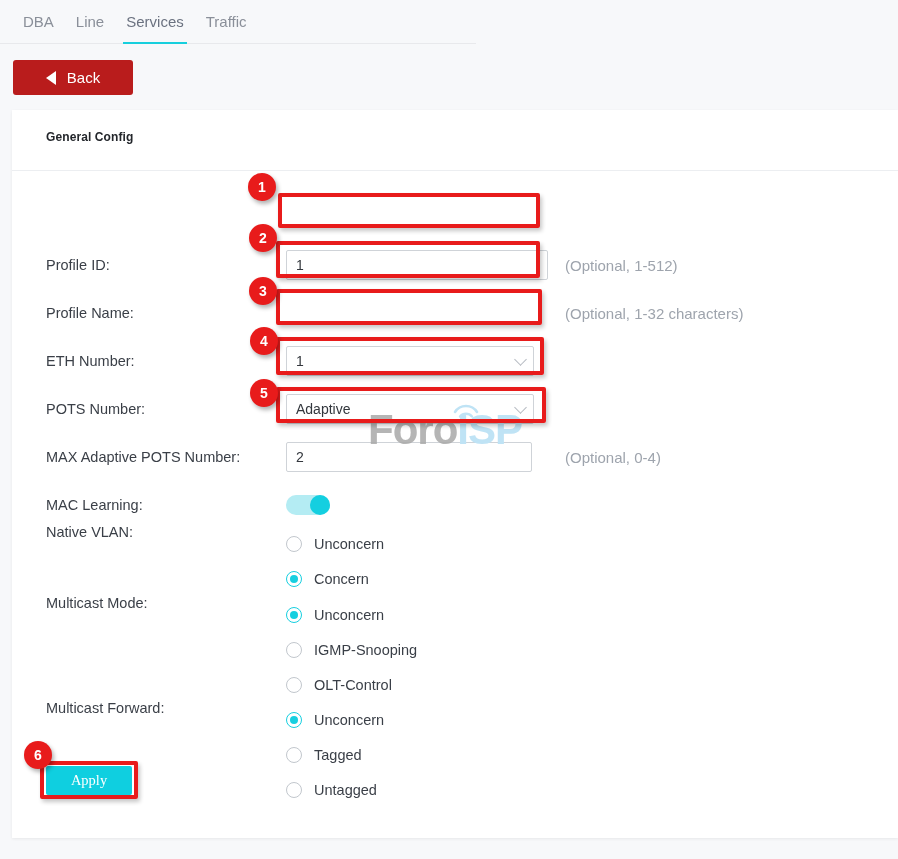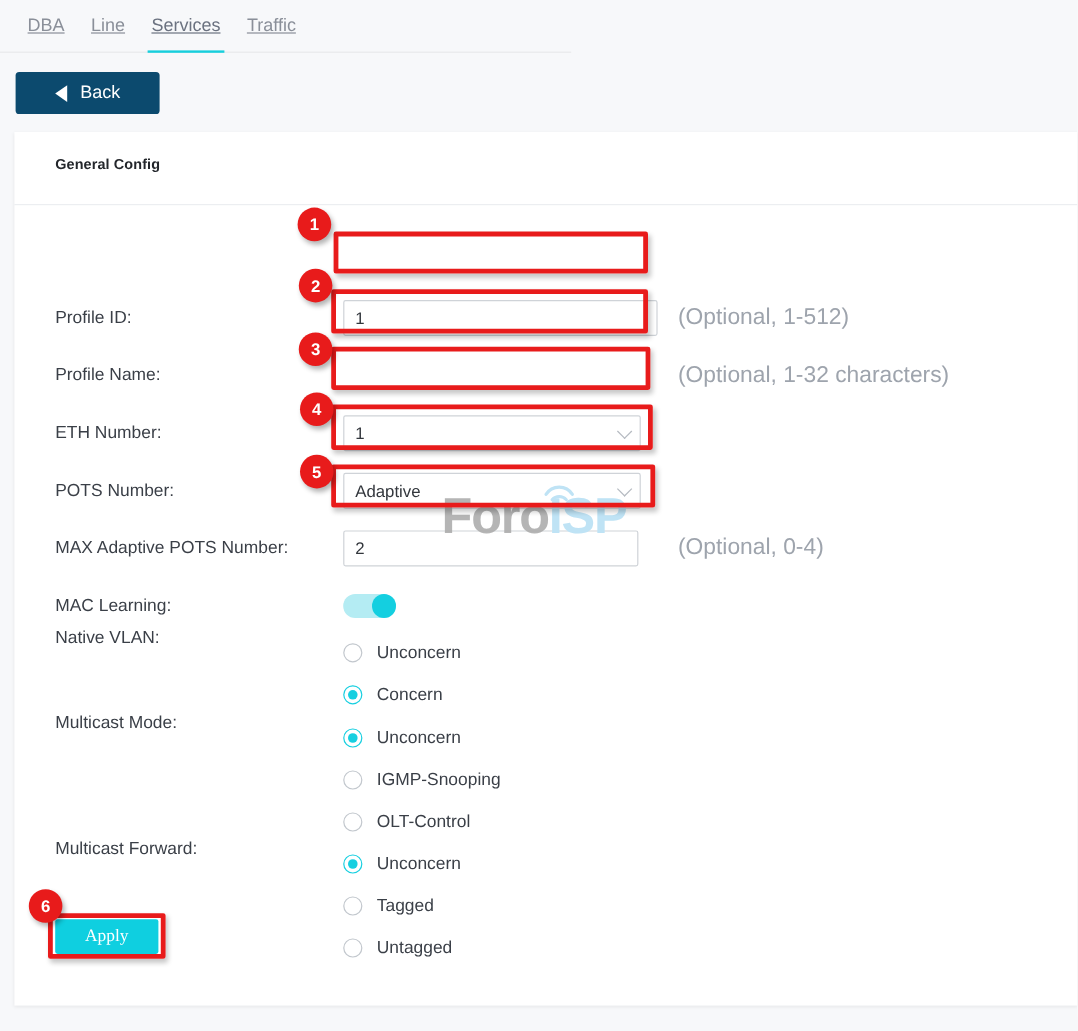--- a/index.html
+++ b/index.html
@@ -28,37 +28,36 @@
     padding-left: 12px;
   }
   .tab {
     position: relative;
     font-size: 15px;
     color: #8a8f99;
     padding: 14px 11px 13px 11px;
     cursor: pointer;
     line-height: 16px;
     white-space: nowrap;
-    text-decoration: underline;
   }
   .tab.active { color: #6b7280; }
   .tab.active::after {
     content: "";
     position: absolute;
     left: 8px; right: 8px; bottom: -1px;
     height: 2px;
     background: #17cfdd;
   }
 
   
   .back-btn {
     position: absolute;
     left: 13px; top: 60px;
     width: 120px; height: 35px;
-    background: #0c4a6e;
+    background: #b91c1c;
     border: none;
     border-radius: 3px;
     color: #ffffff;
     font-size: 15px;
     font-family: "Liberation Sans", sans-serif;
     display: flex;
     align-items: center;
     justify-content: center;
     gap: 11px;
     cursor: pointer;
@@ -110,21 +109,21 @@
   .lbl {
     position: absolute;
     left: 34px;
     font-size: 14.5px;
     color: #3a3f47;
     white-space: nowrap;
   }
   .ctl { position: absolute; left: 274px; }
   .hint {
     position: absolute;
-    font-size: 19px;
+    font-size: 15px;
     color: #9ea4ad;
     white-space: nowrap;
   }
 
   input.txt {
     width: 262px; height: 30px;
     border: 1px solid #cfd3d8;
     border-radius: 2px;
     padding: 0 9px;
     font-size: 14px;

